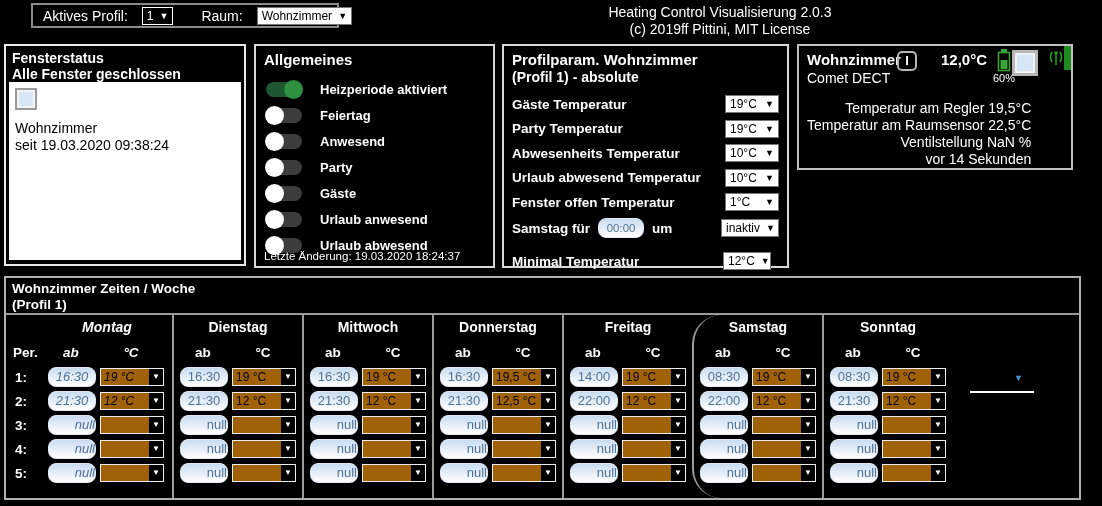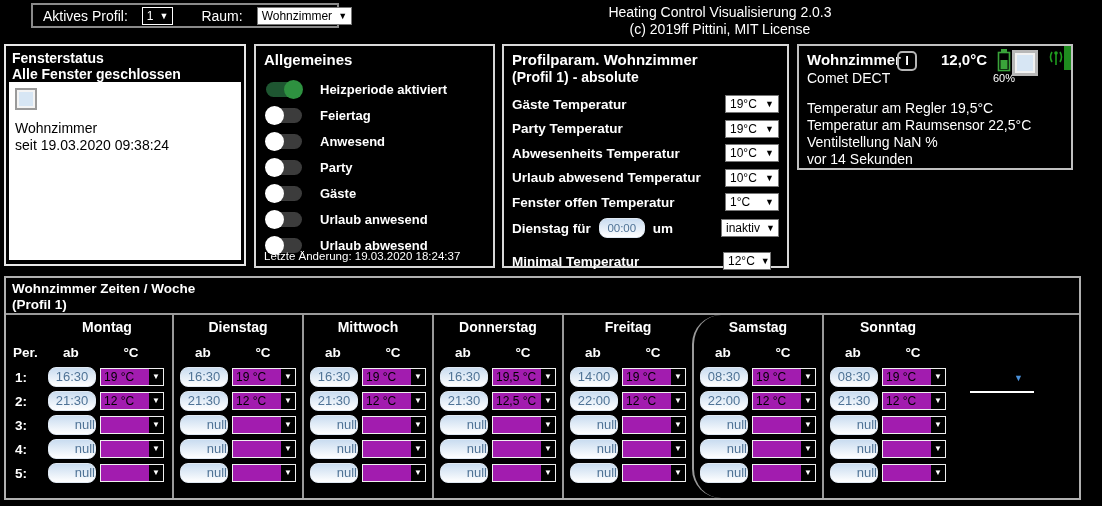--- a/index.html
+++ b/index.html
@@ -66,21 +66,21 @@
               border-radius:5px; color:#fff; font-size:13px; font-weight:bold; text-align:center;
               line-height:16px; cursor:pointer; }
   #dev-temp { position:absolute; left:142px; top:5px; font-weight:bold; font-size:15px; }
   #dev-batt { position:absolute; left:198px; top:3px; }
   #dev-batt-pct { position:absolute; left:190px; top:26px; font-size:11px; width:30px; text-align:center; }
   #dev-window { position:absolute; left:213px; top:4px; width:26px; height:26px;
                 background:#d7e6f4; border:3px solid #b8b8b8; box-shadow:inset 0 0 0 2px #f2f2f2; }
   #dev-signal { position:absolute; left:247px; top:4px; }
   #dev-statusbar { position:absolute; right:0; top:0; width:7px; height:24px; background:#1f8c1f; }
   #dev-model { position:absolute; left:8px; top:24px; font-size:14px; }
-  #dev-lines { position:absolute; left:8px; top:54px; font-size:14px; line-height:17px; }
+  #dev-lines { position:absolute; left:8px; top:54px; font-size:14px; line-height:17px;text-align:right; }
 
   
   #schedule { left:4px; top:276px; width:1077px; height:224px; border-color:#b0b0b0; }
   #schedule .hdr { padding:3px 6px; font-weight:bold; font-size:13.5px; line-height:16px;
                    border-bottom:2px solid #9a9a9a; height:37px; }
   #schedule-body { position:absolute; left:0; right:0; top:37px; bottom:0; }
   .per-col { position:absolute; left:0; top:0; bottom:0; width:36px; }
   .per-hdr { position:absolute; top:30px; left:7px; font-weight:bold; font-size:13.5px; }
   .per-lbl { position:absolute; left:9px; font-weight:bold; font-size:13.5px; }
   .day-col { position:absolute; top:0; bottom:0; width:130px; border-left:2px solid #9a9a9a; }
@@ -88,21 +88,21 @@
               font-weight:bold; font-size:14px; }
   .ab-hdr  { position:absolute; top:30px; left:6px; width:46px; text-align:center;
              font-weight:bold; font-size:13.5px; }
   .c-hdr   { position:absolute; top:30px; left:58px; width:62px; text-align:center;
              font-weight:bold; font-size:13.5px; }
   .slot-time { position:absolute; left:6px; width:48px; height:20px; font-size:13px;
                line-height:18px; text-align:center; }
   .slot-time.null { text-align:right; padding-left:21px; }
   .slot-sel { position:absolute; left:58px; width:64px; height:18px; border:1px solid #efefef;
               display:flex; cursor:pointer; }
-  .slot-sel .txt { flex:1 1 auto; background:#a21caf; color:#000; font-size:12px;
+  .slot-sel .txt { flex:1 1 auto; background:#a16207; color:#000; font-size:12px;
                    line-height:16px; padding:0 3px; white-space:nowrap; overflow:hidden; }
   .slot-sel .arr { flex:0 0 14px; background:#000; color:#fff; font-size:8px;
                    text-align:center; line-height:16px; }
 
   
   #empty-select { position:absolute; left:970px; top:374px; width:64px; height:19px; cursor:pointer; }
   #empty-select .caret { position:absolute; left:44px; top:-1px; color:#4a90d9; font-size:9px; }
   #empty-select .line { position:absolute; left:0; right:0; top:17px; height:2px; background:#fff; }
 </style>
 </head>
@@ -224,21 +224,21 @@
       <div class="pp-row" style="top: 146px;">
         <span class="plabel">Fenster offen Temperatur</span>
         <div class="sel-light pp-sel">
           <span>1°C</span>
           <span class="arr">▼</span>
         </div>
       </div>
     </div>
   <div class="pp-row" id="override-row" style="top:170px; height:24px;">
     <div class="ovr-left">
-      <span class="plabel">Dienstag für</span>
+      <span class="plabel">Samstag für</span>
       <div class="time-box" id="override-time">00:00</div>
       <span class="plabel">um</span>
     </div>
     <div class="sel-light pp-sel" style="width:58px">
       <span>inaktiv</span>
       <span class="arr">▼</span>
     </div>
   </div>
   <div class="pp-row" style="top:197px;margin-top:8px;">
     <span class="plabel">Minimal Temperatur</span>
@@ -285,21 +285,21 @@
   </div>
   <div id="schedule-body">
       <div class="per-col">
         <div class="per-hdr">Per.</div>
         <div class="per-lbl" style="top: 55px;">1:</div>
         <div class="per-lbl" style="top: 79px;">2:</div>
         <div class="per-lbl" style="top: 103px;">3:</div>
         <div class="per-lbl" style="top: 127px;">4:</div>
         <div class="per-lbl" style="top: 151px;">5:</div>
       </div>
-      <div class="day-col" style="left: 36px; border-left: none;">
+      <div class="day-col" style="left: 36px; border-left: none; font-style: italic;">
         <div class="day-name">Montag</div>
         <div class="ab-hdr">ab</div>
         <div class="c-hdr">°C</div>
         <div class="slot-time time-box" style="top: 52px;">16:30</div>
         <div class="slot-sel" style="top: 53px;">
           <span class="txt">19 °C</span>
           <span class="arr">▼</span>
         </div>
         <div class="slot-time time-box" style="top: 76px;">21:30</div>
         <div class="slot-sel" style="top: 77px;">

